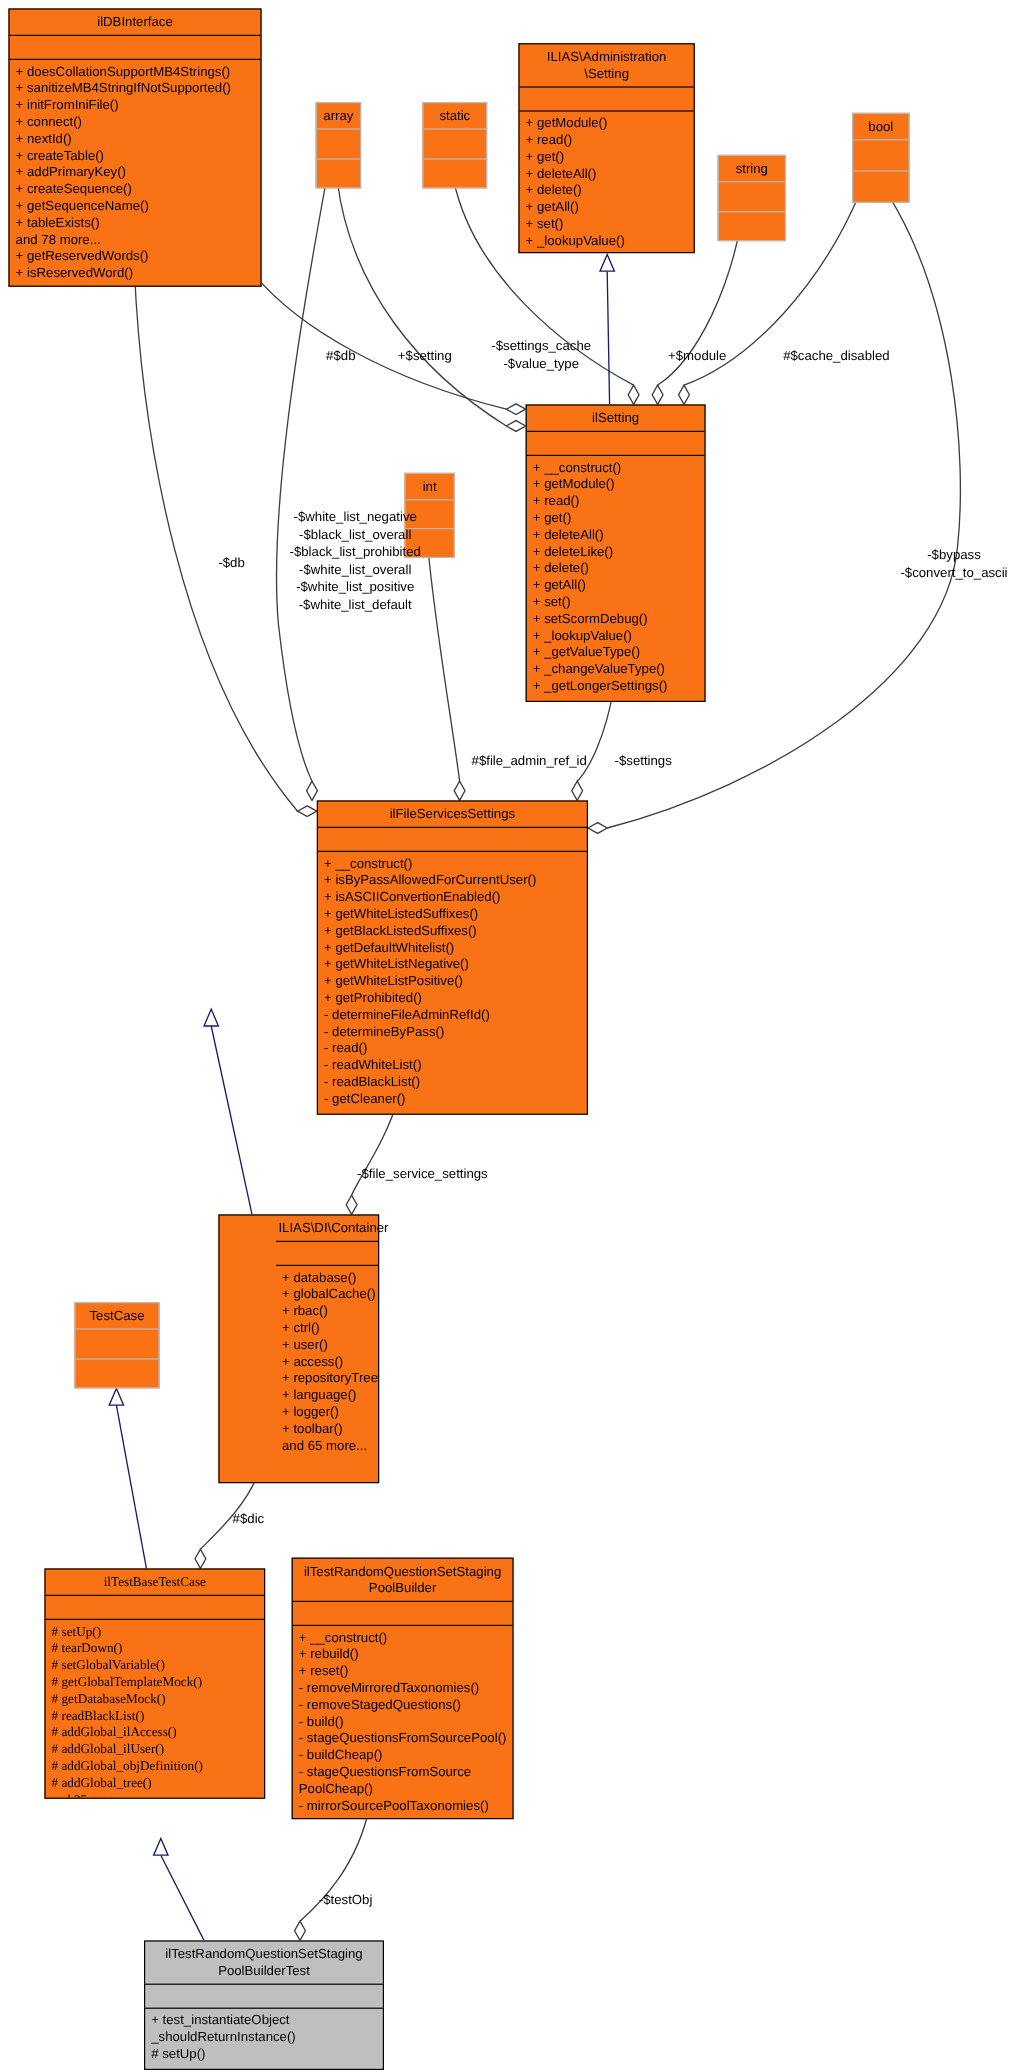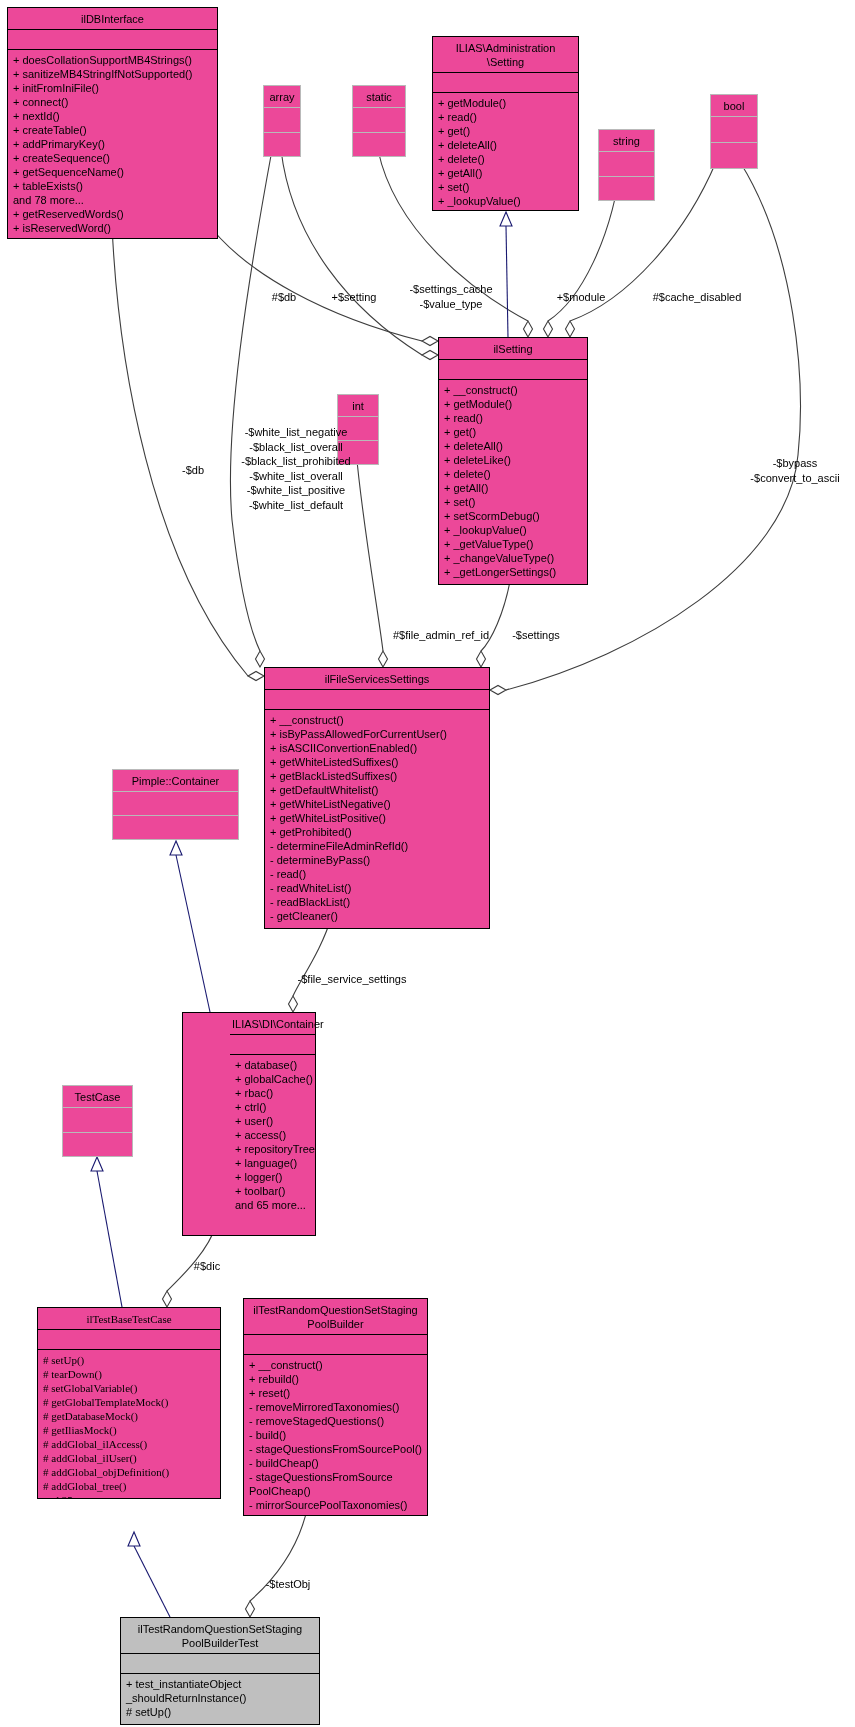--- a/index.html
+++ b/index.html
@@ -1,19 +1,19 @@
 <!DOCTYPE html>
 <html><head>
 <meta charset="utf-8">
 <style>
   html,body{margin:0;padding:0;background:#fff;}
   #stage{position:relative;width:855px;height:1727px;background:#ffffff;overflow:hidden;
          font-family:"Liberation Sans",sans-serif;color:#000;}
   #edges{position:absolute;left:0;top:0;z-index:1;}
-  .uml-box{position:absolute;z-index:2;background:#ec4899;box-sizing:border-box;
+  .uml-box{position:absolute;z-index:2;background:#f97316;box-sizing:border-box;
            display:flex;flex-direction:column;font-size:11px;
            border:1px solid var(--bc,#000);}
   .uml-box.ref{--bc:#b9b9b9;}
   .uml-box.focus{--bc:#000;background:#bfbfbf;}
   .uml-title{flex:0 0 auto;text-align:center;padding:4px 2px 3px 2px;line-height:14px;
              border-bottom:1px solid var(--bc,#000);white-space:nowrap;}
   .uml-attrs{flex:0 0 auto;height:19px;border-bottom:1px solid var(--bc,#000);}
   .uml-box.ref .uml-attrs{height:auto;flex:1 1 0;}
   .uml-methods{flex:1 1 auto;padding:3px 2px 2px 5px;line-height:14px;overflow:hidden;}
   .uml-line{white-space:nowrap;}
@@ -179,27 +179,20 @@
         <div class="uml-line">+ getWhiteListPositive()</div>
         <div class="uml-line">+ getProhibited()</div>
         <div class="uml-line">- determineFileAdminRefId()</div>
         <div class="uml-line">- determineByPass()</div>
         <div class="uml-line">- read()</div>
         <div class="uml-line">- readWhiteList()</div>
         <div class="uml-line">- readBlackList()</div>
         <div class="uml-line">- getCleaner()</div>
       </div>
     </div>
-    <div class="uml-box ref" style="left: 112px; top: 769px; width: 127px; height: 71px;">
-      <div class="uml-title">
-        <div>Pimple::Container</div>
-      </div>
-      <div class="uml-attrs"></div>
-      <div class="uml-methods" style="padding: 0px;"></div>
-    </div>
     <div class="uml-box main" style="left: 182px; top: 1012px; width: 134px; height: 224px; padding-left: 47px;">
       <div class="uml-title">
         <div>ILIAS\DI\Container</div>
       </div>
       <div class="uml-attrs"></div>
       <div class="uml-methods">
         <div class="uml-line">+ database()</div>
         <div class="uml-line">+ globalCache()</div>
         <div class="uml-line">+ rbac()</div>
         <div class="uml-line">+ ctrl()</div>
@@ -223,21 +216,21 @@
       <div class="uml-title">
         <div>ilTestBaseTestCase</div>
       </div>
       <div class="uml-attrs"></div>
       <div class="uml-methods">
         <div class="uml-line"># setUp()</div>
         <div class="uml-line"># tearDown()</div>
         <div class="uml-line"># setGlobalVariable()</div>
         <div class="uml-line"># getGlobalTemplateMock()</div>
         <div class="uml-line"># getDatabaseMock()</div>
-        <div class="uml-line"># getIliasMock()</div>
+        <div class="uml-line"># readBlackList()</div>
         <div class="uml-line"># addGlobal_ilAccess()</div>
         <div class="uml-line"># addGlobal_ilUser()</div>
         <div class="uml-line"># addGlobal_objDefinition()</div>
         <div class="uml-line"># addGlobal_tree()</div>
         <div class="uml-line">and 25 more...</div>
       </div>
     </div>
     <div class="uml-box main" style="left: 243px; top: 1298px; width: 185px; height: 218px;">
       <div class="uml-title">
         <div>ilTestRandomQuestionSetStaging</div>

